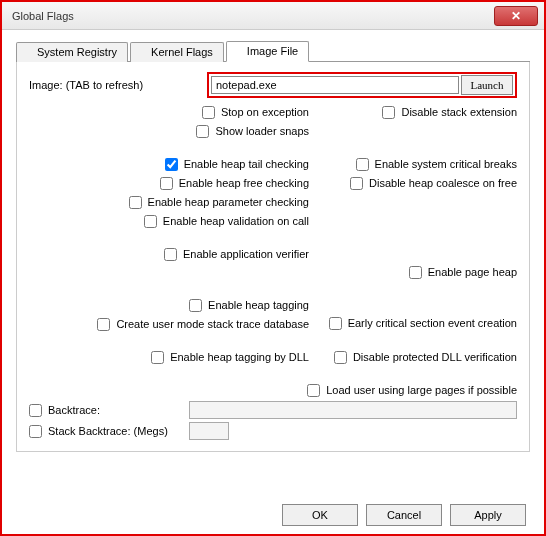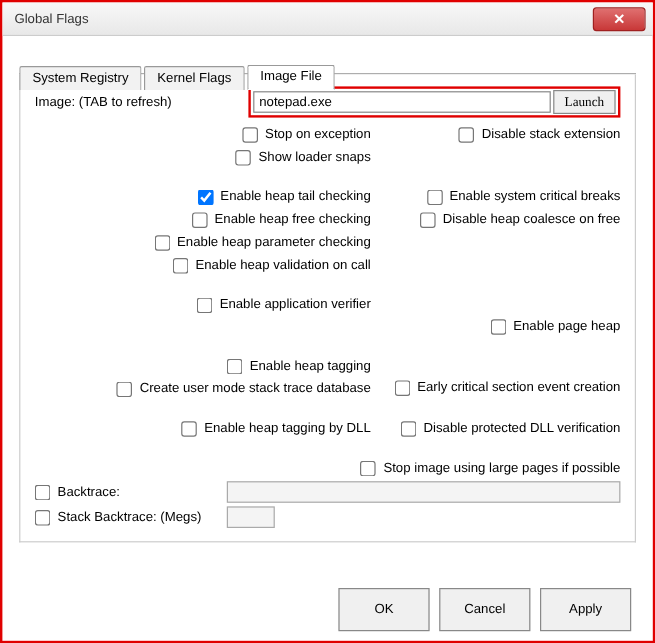--- a/index.html
+++ b/index.html
@@ -38,28 +38,28 @@
     padding: 10px 14px;
     position: relative;
   }
   .tabs {
     display: flex;
     align-items: flex-end;
     border-bottom: 1px solid #999;
     height: 22px;
   }
   .tab {
-    padding: 3px 10px 4px 10px;
+    padding: 3px 10px 4px 20px;
     border: 1px solid #999;
     border-bottom: none;
     margin-right: 2px;
     background: #f2f2f2;
     border-radius: 2px 2px 0 0;
     position: relative;
-    top: 14px;
+    top: 1px;
     cursor: default;
   }
   .tab.active {
     background: #fff;
     border-bottom: 1px solid #fff;
     z-index: 2;
   }
   .panel {
     border: 1px solid #ccc;
     border-top: none;
@@ -139,21 +139,21 @@
   .sbt-input { width: 40px !important; flex: none !important; }
   .footer {
     position: absolute;
     left: 0; right: 0; bottom: 8px;
     display: flex;
     justify-content: flex-end;
     padding: 0 18px;
     gap: 8px;
   }
   .footer button {
-    width: 76px; height: 36px;
+    width: 76px; height: 22px;
     background: #f0f0f0;
     border: 1px solid #888;
     font-size: 11px;
     font-family: inherit;
     cursor: default;
   }
 </style>
 </head>
 <body>
 
@@ -289,21 +289,21 @@
             <input type="checkbox" style="">
             <span>Disable protected DLL verification</span>
           </label>
       </div>
     </div>
 
     <div class="spacer"></div>
 
     <label class="chk">
         <input type="checkbox" style="">
-        <span>Stop image using large pages if possible</span>
+        <span>Load user using large pages if possible</span>
       </label>
 
     <div class="inline-row">
       <div class="lbl-wide">
         <label class="chk">
             <input type="checkbox" style="">
             <span>Backtrace:</span>
           </label>
       </div>
       <input type="text" disabled="" style="">

